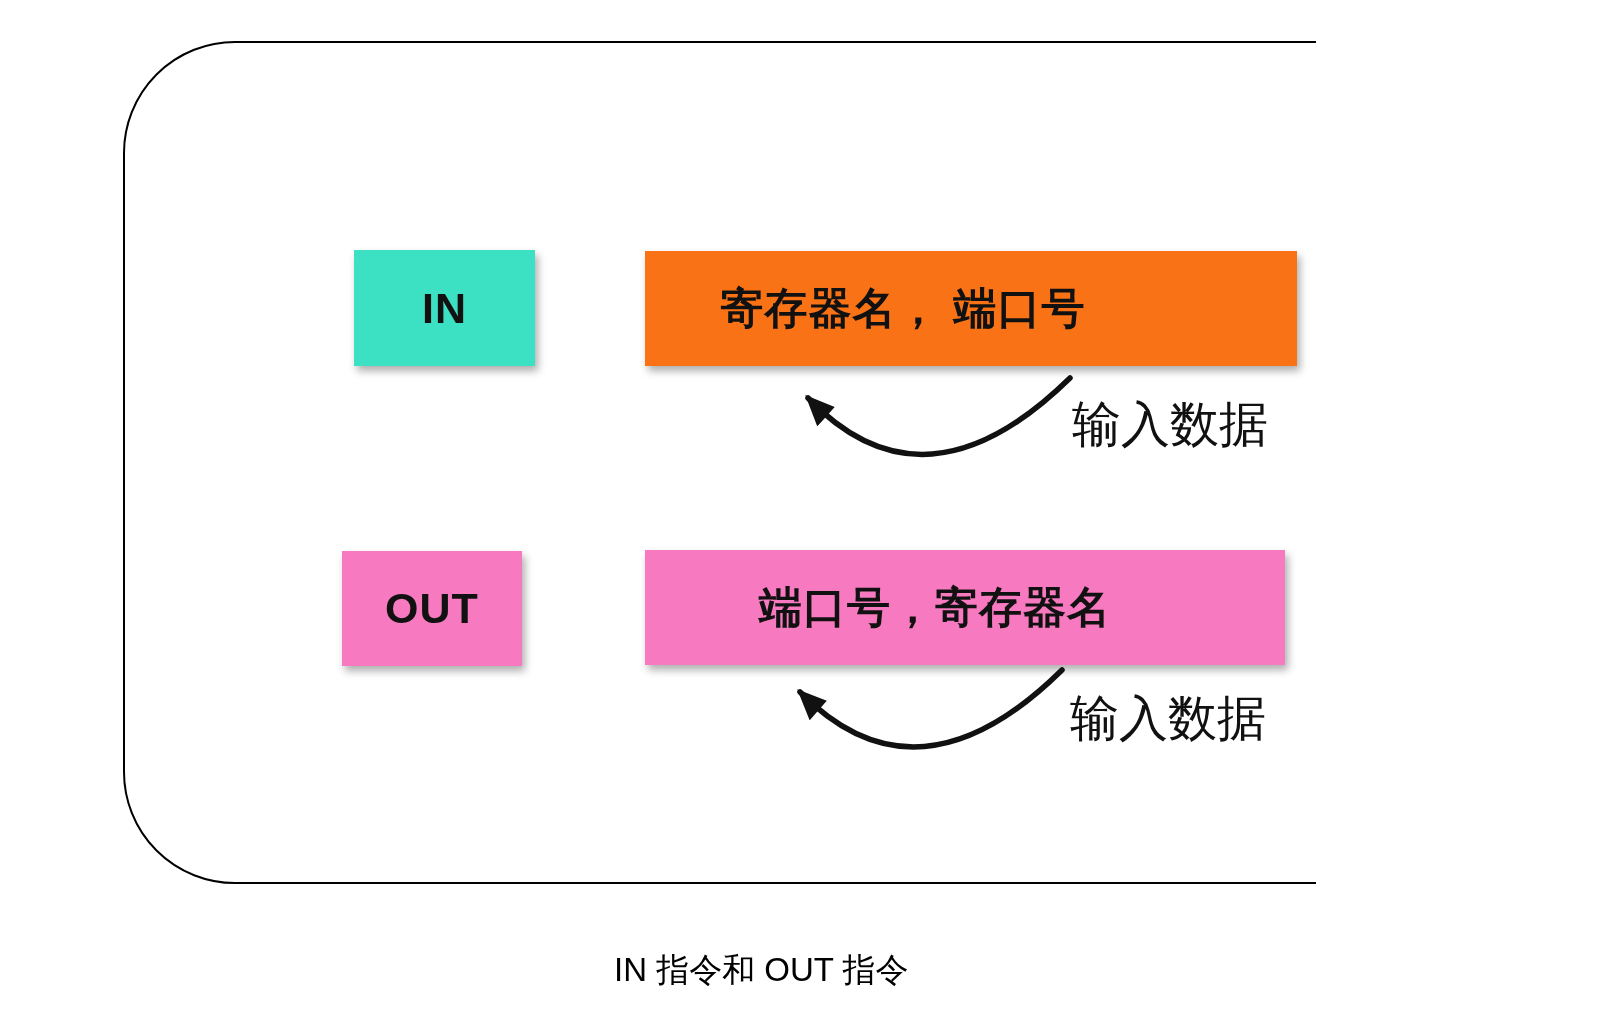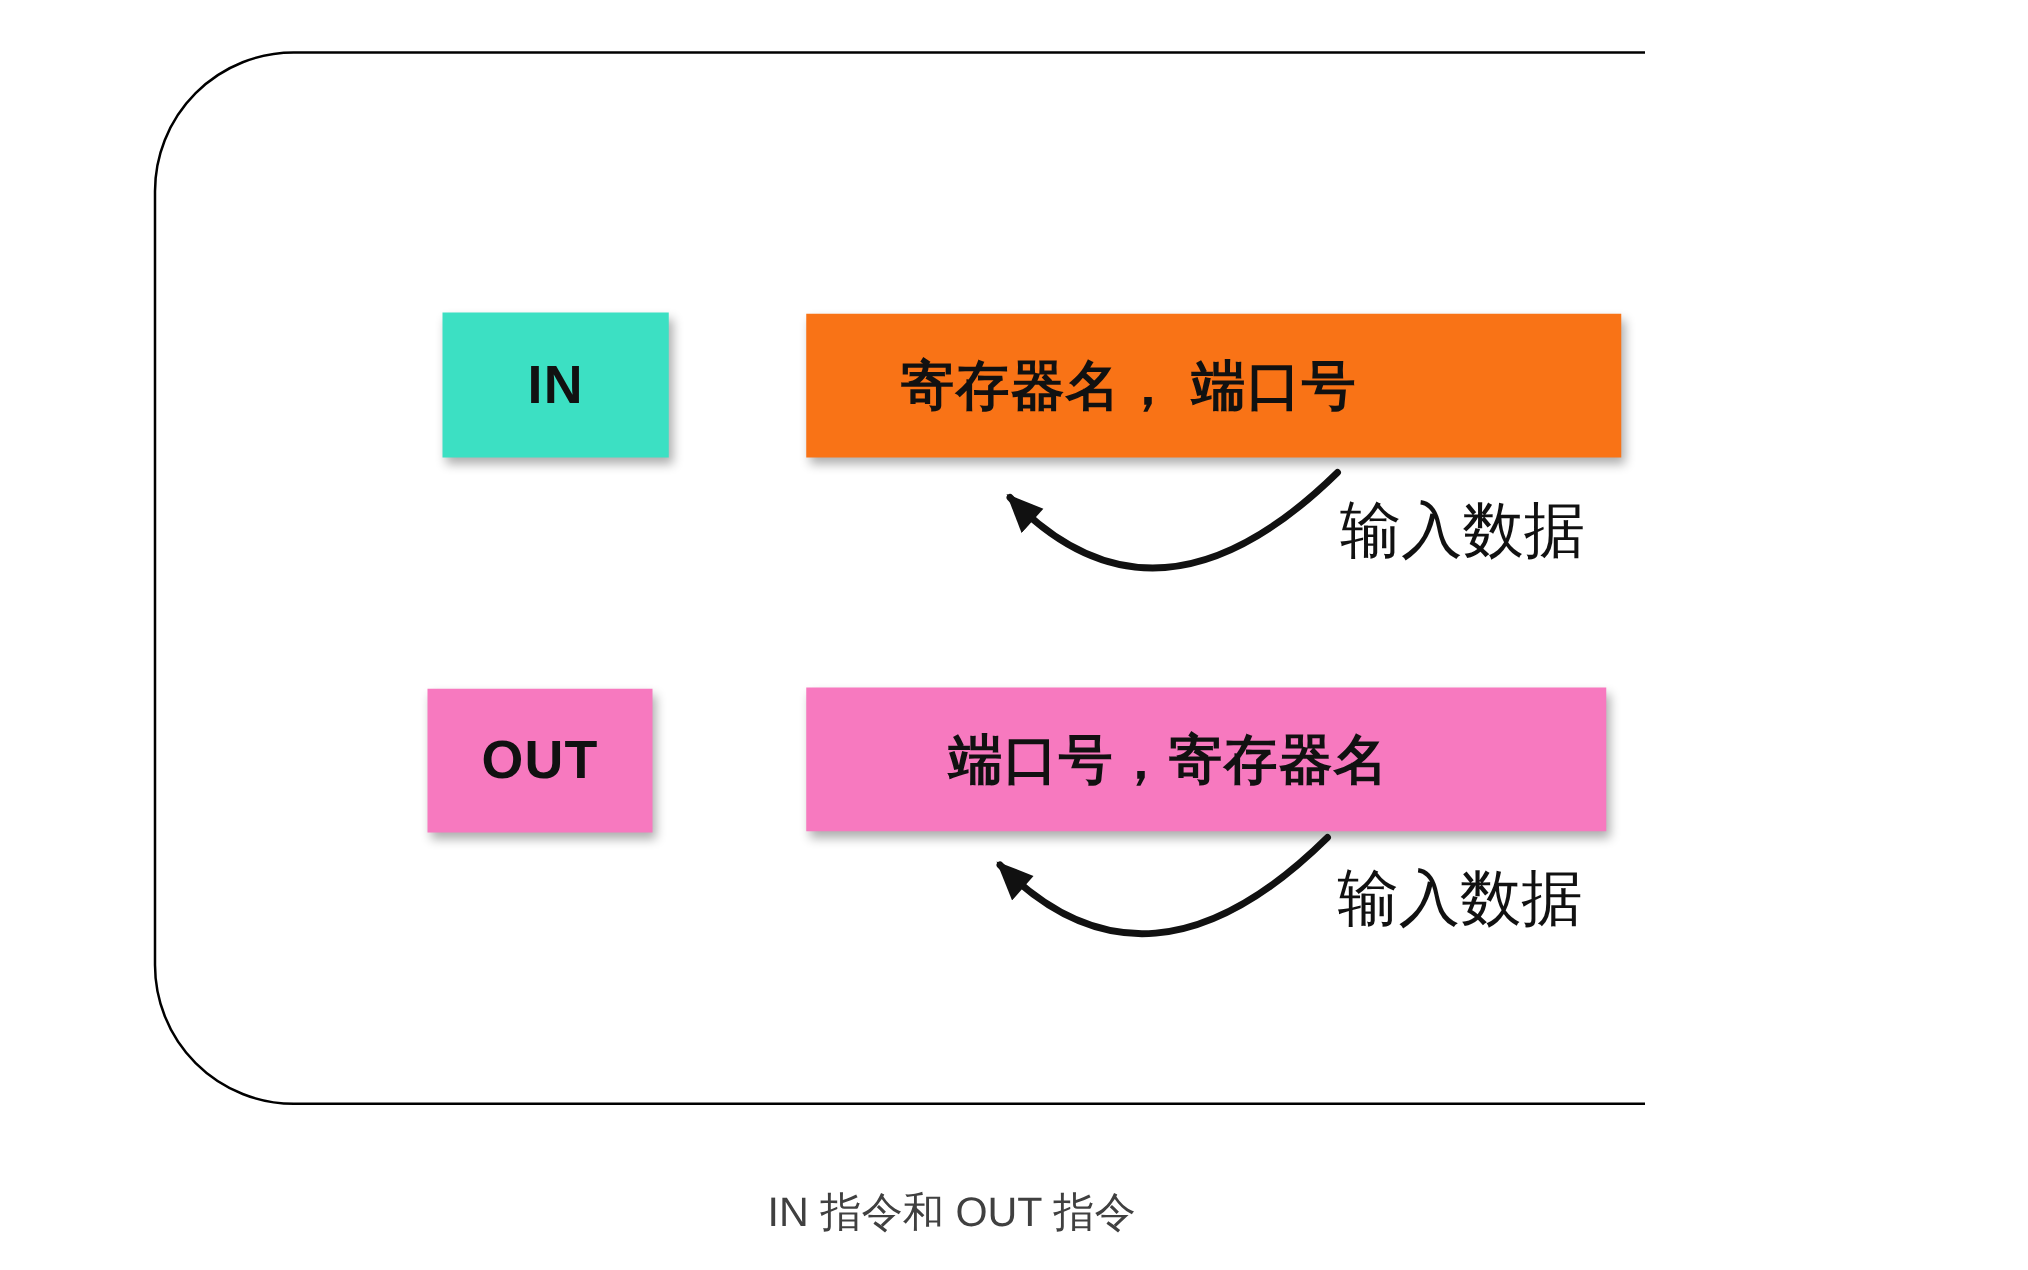--- a/index.html
+++ b/index.html
@@ -132,15 +132,15 @@
       </marker>
     </defs>
     <path class="arrow-path" d="M1070,378 Q925,520 808,398" marker-end="url(#arrowhead)" style="stroke: rgb(17, 17, 17);"></path>
     <path class="arrow-path" d="M1062,670 Q918,812 800,692" marker-end="url(#arrowhead)" style="stroke: rgb(17, 17, 17);"></path>
   </svg>
 
   <div class="arrow-label arrow-label-in">输入数据</div>
 
   <div class="arrow-label arrow-label-out">输入数据</div>
 
-  <div class="caption" style="color: #404040;">IN 指令和 OUT 指令</div>
+  <div class="caption" style="color: #000000;">IN 指令和 OUT 指令</div>
 
 </div>
 
 </body></html>

